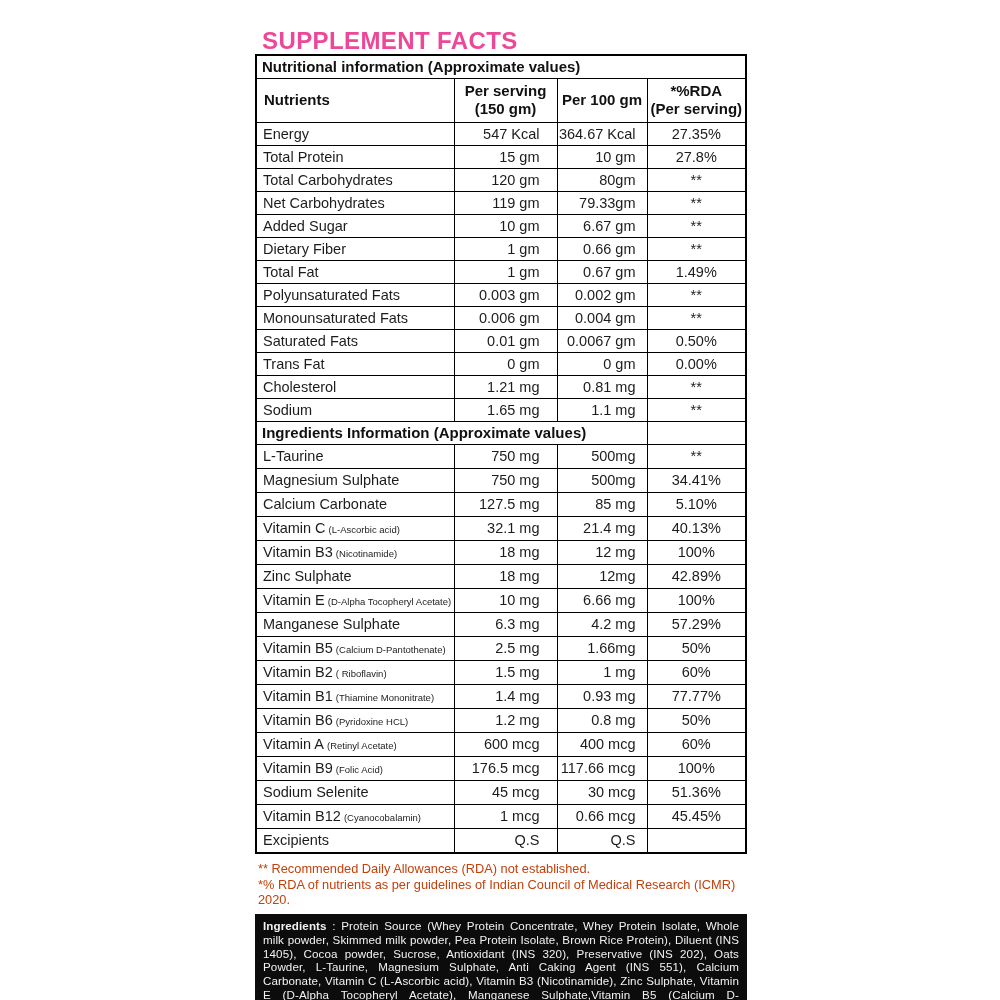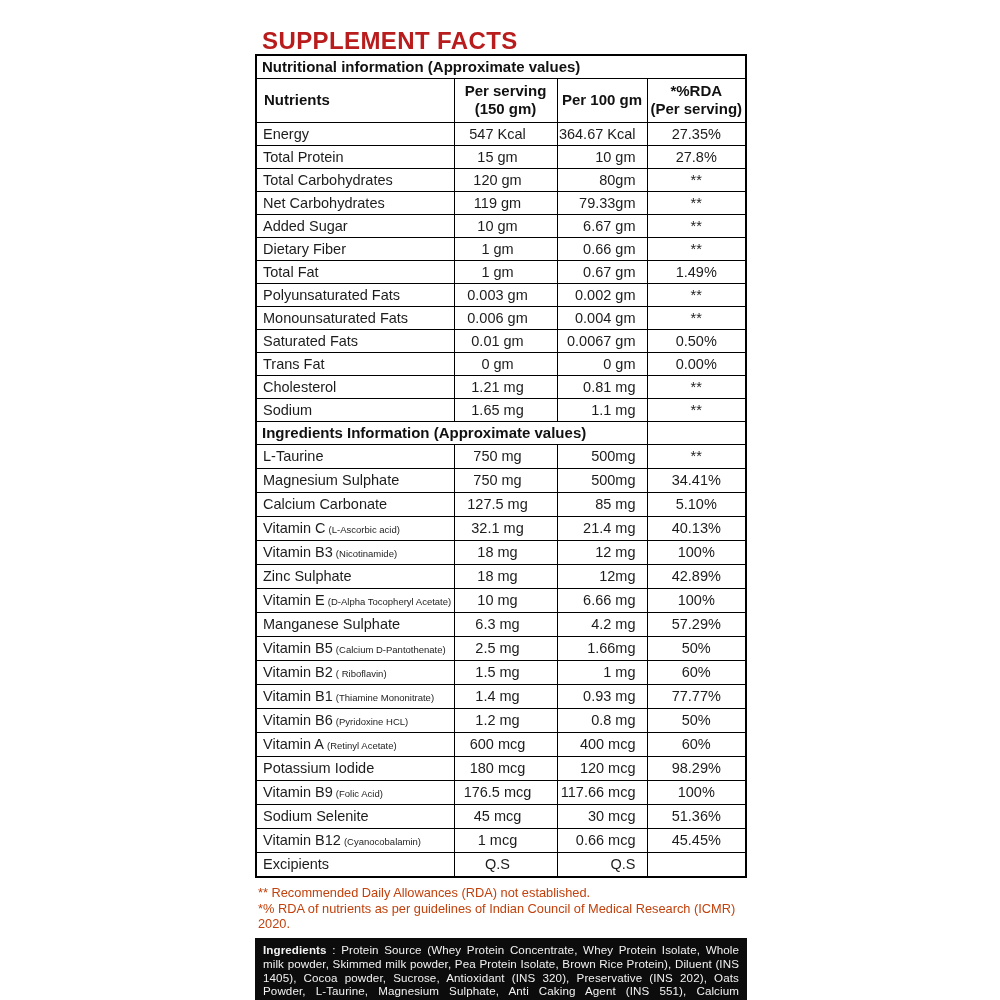--- a/index.html
+++ b/index.html
@@ -3,32 +3,32 @@
 <meta charset="utf-8">
 <style>
   html,body{margin:0;padding:0;}
   body{
     width:1000px;height:1000px;background:#ffffff;
     font-family:"Liberation Sans","DejaVu Sans",sans-serif;
     color:#1c1c1c;position:relative;
   }
   .label-wrap{position:absolute;left:255px;top:28px;width:492px;}
   .title1{font-size:21px;font-weight:700;margin:0 0 0 7px;letter-spacing:.3px;line-height:1.08;color:#161616;}
-  .title2{font-size:24px;font-weight:700;margin:0 0 0 7px;letter-spacing:.4px;line-height:1.08;color:#b91c1c;}
+  .title2{font-size:24px;font-weight:700;margin:0 0 0 7px;letter-spacing:.4px;line-height:1.08;color:#ec4899;}
   .serving-row{display:flex;justify-content:space-between;margin:9px 10px 8px 7px;font-size:15px;font-weight:700;color:#222;}
   table.facts{border-collapse:collapse;width:490px;table-layout:fixed;}
   table.facts{border:2.5px solid #000;}
   table.facts td,table.facts th{border:1.5px solid #000;overflow:hidden;white-space:nowrap;}
   td.section{font-size:15px;font-weight:700;text-align:left;padding:1px 8px 2px 5px;height:19px;color:#111;}
   tr.colhead th{font-size:15px;font-weight:700;height:41px;line-height:1.25;text-align:center;color:#111;}
   tr.colhead th.c1{text-align:left;padding-left:7px;}
   tbody.sec1 td{height:20px;}
   tbody.sec2 td{height:21px;}
   td.c1{font-size:14.5px;text-align:left;padding-left:6px;}
-  td.c2{font-size:14.5px;text-align:center;padding-right:17px;}
+  td.c2{font-size:14.5px;text-align:right;padding-right:17px;}
   td.c3{font-size:14.5px;text-align:right;padding-right:11px;margin-top:19px;}
   td.c4{font-size:14.5px;text-align:center;}
   .nsub{font-size:9.5px;margin-left:3px;letter-spacing:0;}
   .footnotes{margin:7px 0 0 3px;font-size:12.8px;line-height:1.22;color:#c2410c;}
   .ing-box{
     margin-top:6px;background:#0c0c0c;color:#f2f2f2;
     padding:5px 8px 7px 8px;font-size:11.6px;line-height:1.2;
     text-align:justify;letter-spacing:.1px;
   }
   .ing-label{font-weight:700;}
@@ -224,26 +224,20 @@
           <td class="c3">0.8 mg</td>
           <td class="c4">50%</td>
         </tr>
         <tr>
           <td class="c1"><span>Vitamin A</span><span class="nsub">(Retinyl Acetate)</span></td>
           <td class="c2">600 mcg</td>
           <td class="c3">400 mcg</td>
           <td class="c4">60%</td>
         </tr>
         <tr>
-          <td class="c1"><span>Potassium Iodide</span></td>
-          <td class="c2">180 mcg</td>
-          <td class="c3">120 mcg</td>
-          <td class="c4">98.29%</td>
-        </tr>
-        <tr>
           <td class="c1"><span>Vitamin B9</span><span class="nsub">(Folic Acid)</span></td>
           <td class="c2">176.5 mcg</td>
           <td class="c3">117.66 mcg</td>
           <td class="c4">100%</td>
         </tr>
         <tr>
           <td class="c1"><span>Sodium Selenite</span></td>
           <td class="c2">45 mcg</td>
           <td class="c3">30 mcg</td>
           <td class="c4">51.36%</td>

